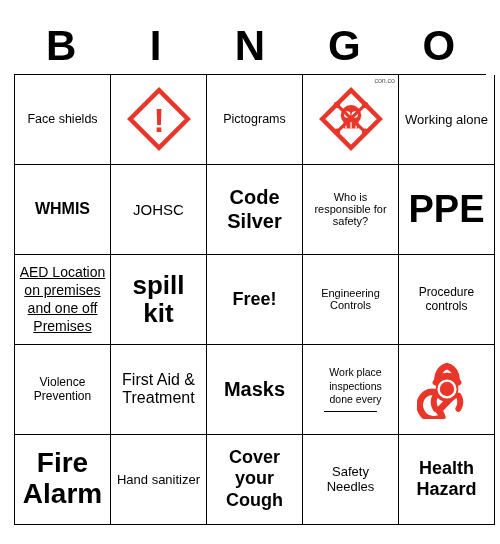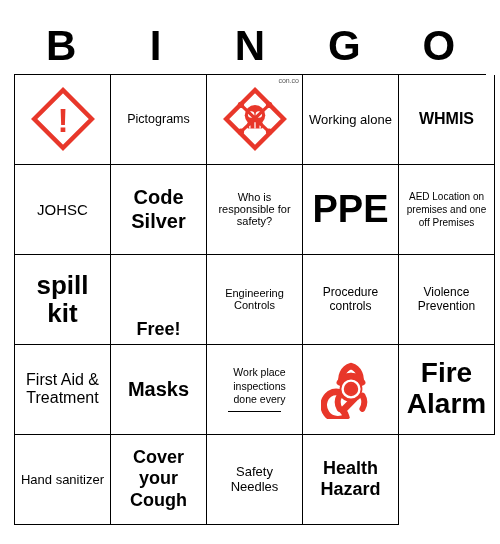--- a/index.html
+++ b/index.html
@@ -44,21 +44,20 @@
       justify-content: center;
       text-align: center;
       font-size: 12.5px;
       padding: 4px;
       position: relative;
       overflow: hidden;
     }
     .bingo-cell.free {
       font-size: 18px;
       font-weight: bold;
-      align-items: flex-end;
     }
     .bingo-cell.ppe-text {
       font-size: 38px;
       font-weight: bold;
     }
     
     .exclaim-diamond {
       width: 64px;
       height: 64px;
       position: relative;
@@ -140,20 +139,23 @@
   <div class="bingo-header">
     <div class="bingo-header-cell">B</div>
     <div class="bingo-header-cell">I</div>
     <div class="bingo-header-cell">N</div>
     <div class="bingo-header-cell">G</div>
     <div class="bingo-header-cell">O</div>
   </div>
   <div class="bingo-grid">
 
     <div class="bingo-cell">
+      <span>Face shields</span>
+    </div>
+    <div class="bingo-cell">
       <div class="exclaim-diamond">
         <svg viewBox="0 0 100 100" xmlns="http://www.w3.org/2000/svg">
           <polygon points="50,5 95,50 50,95 5,50" fill="white" stroke="#e8372a" stroke-width="7"></polygon>
           <text x="50" y="70" text-anchor="middle" font-size="52" font-weight="bold" fill="#e8372a">!</text>
         </svg>
       </div>
     </div>
     <div class="bingo-cell">
       <span>Pictograms</span>
     </div>
@@ -194,21 +196,21 @@
       <span class="code-silver">Code Silver</span>
     </div>
     <div class="bingo-cell small-text">
       <span style="font-size:11px;">Who is responsible for safety?</span>
     </div>
     <div class="bingo-cell ppe-text">
       <span>PPE</span>
     </div>
 
     <div class="bingo-cell">
-      <span style="font-size:10px; line-height:1.3;">AED Location on premises and one off Premises</span>
+      <span style="font-size:14px; line-height:1.3;text-decoration:underline;">AED Location on premises and one off Premises</span>
     </div>
     <div class="bingo-cell">
       <span class="spill-kit">spill kit</span>
     </div>
     <div class="bingo-cell free">
       <span>Free!</span>
     </div>
     <div class="bingo-cell">
       <span style="font-size:11px;">Engineering Controls</span>
     </div>

